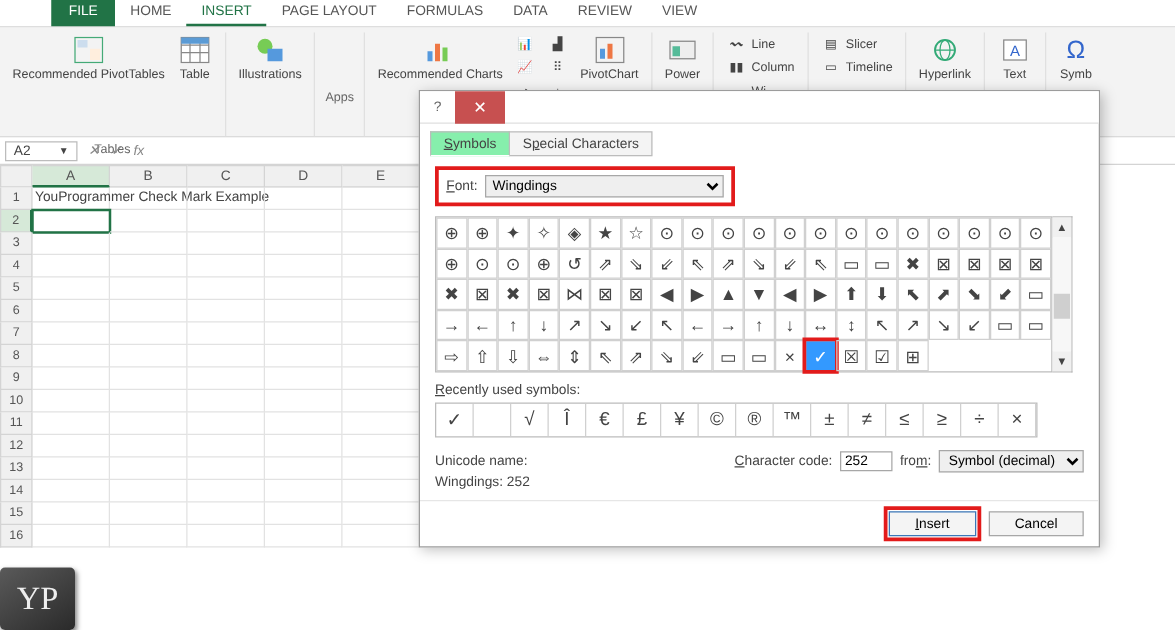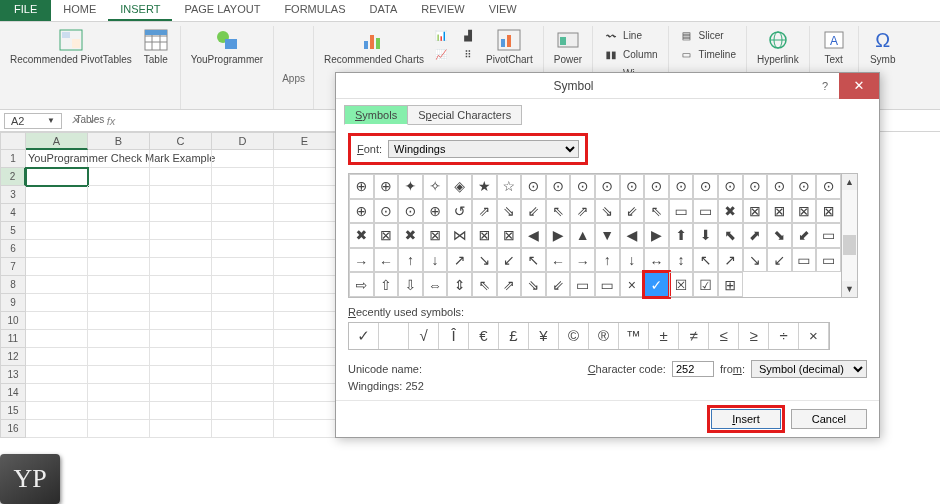--- a/index.html
+++ b/index.html
@@ -1,21 +1,21 @@
 <!DOCTYPE html>
 <html><head>
 <meta charset="utf-8">
 <style>
 * { box-sizing: border-box; margin: 0; padding: 0; font-family: 'Segoe UI', Tahoma, sans-serif; }
 body { background: #fff; font-size: 11px; color: #444; overflow: hidden; width: 940px; height: 504px; position: relative; }
 
 
 .menubar { display: flex; height: 22px; background: #fff; border-bottom: 1px solid #d4d4d4; }
 .menubar .tab { padding: 3px 12px; font-size: 11px; color: #555; cursor: pointer; }
-.menubar .file { background: #217346; color: #fff; padding: 3px 14px; }
+.menubar .file { background: #217346; color: #fff; padding: 3px 14px; margin-left: 41px; }
 .menubar .active { color: #217346; border-bottom: 2px solid #217346; }
 
 
 .ribbon { display: flex; background: #f3f3f3; border-bottom: 1px solid #d4d4d4; height: 88px; padding: 4px 0 0 0; }
 .ribbon-group { display: flex; flex-direction: column; align-items: center; border-right: 1px solid #e0e0e0; padding: 0 8px; }
 .ribbon-group .items { display: flex; gap: 6px; align-items: flex-start; flex: 1; }
 .ribbon-group .label { font-size: 10px; color: #666; padding: 2px 0; margin-top: 45px; }
 .ribbon-btn { display: flex; flex-direction: column; align-items: center; gap: 2px; padding: 2px; cursor: pointer; font-size: 10px; text-align: center; line-height: 1.1; }
 .ribbon-btn .ico { width: 28px; height: 24px; display: flex; align-items: center; justify-content: center; }
 .ribbon-btn.small { flex-direction: row; gap: 4px; font-size: 10px; padding: 1px 2px; }
@@ -122,21 +122,21 @@
 
   <div class="ribbon-group">
     <div class="items">
       <div class="ribbon-btn">
         <span class="ico">
             <svg width="24" height="22">
               <circle cx="8" cy="8" r="6" fill="#7c5"></circle>
               <rect x="10" y="10" width="12" height="10" fill="#59d"></rect>
             </svg>
           </span>
-        <span>YouProgrammer</span>
+        <span>Illustrations</span>
       </div>
     </div>
     <div class="label"></div>
   </div>
 
   <div class="ribbon-group">
     <div class="label">Apps</div>
   </div>
 
   <div class="ribbon-group" style="min-width:180px">
@@ -428,21 +428,20 @@
         <div class="c"></div>
         <div class="c"></div>
         <div class="c"></div>
         <div class="c"></div>
       </div>
     </div>
 </div>
 
 <div class="dialog">
   <div class="titlebar">
-    <div class="t">Symbol</div>
     <div class="help">?</div>
     <div class="closebtn">✕</div>
   </div>
   <div class="tabs">
     <div class="dt active"><span class="u">S</span><span>ymbols</span></div>
     <div class="dt"><span>S</span><span class="u">p</span><span>ecial Characters</span></div>
   </div>
   <div class="body">
     <div class="fontrow">
       <span><span class="u">F</span>ont:</span>

